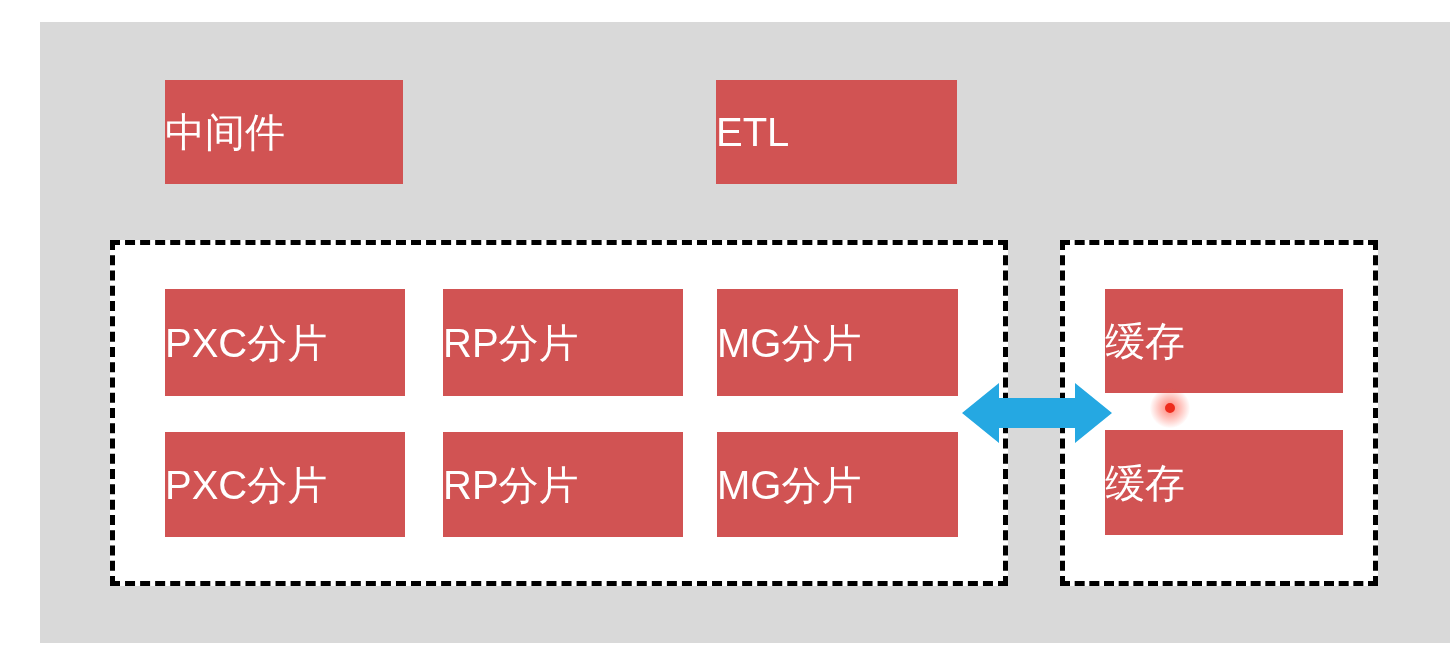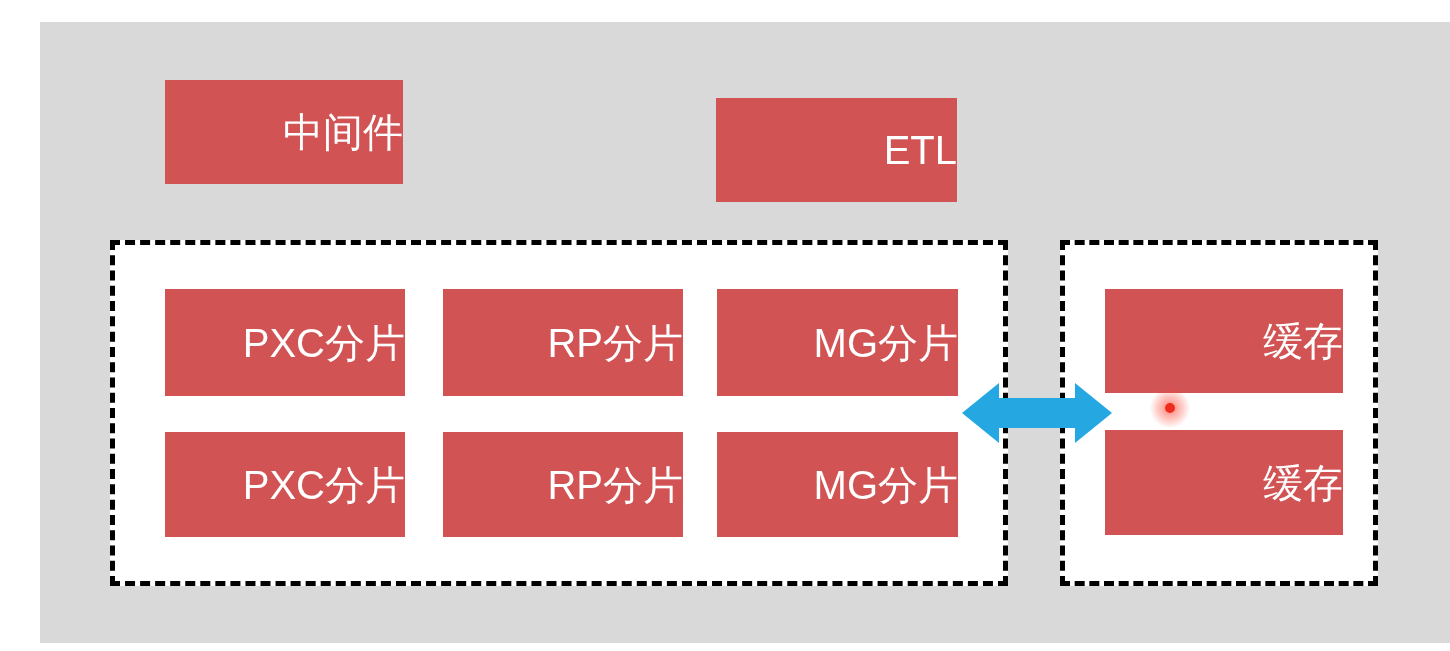--- a/index.html
+++ b/index.html
@@ -24,21 +24,21 @@
     position: absolute;
     background: #ffffff;
     border: 5px dashed #000000;
   }
   .node {
     position: absolute;
     background: #d15353;
     color: #ffffff;
     display: flex;
     align-items: center;
-    justify-content: flex-end;
+    justify-content: flex-start;
     font-size: 40px;
     line-height: 1;
     white-space: nowrap;
   }
   .node-label { display: inline-block; }
   .arrow-svg {
     position: absolute;
     left: 962px;
     top: 383px;
     width: 150px;
@@ -70,21 +70,21 @@
 </head>
 <body>
 
 <div class="page">
 
   <div class="gray-panel"></div>
 
   <div class="node" style="left:165px; top:80px; width:238px; height:104px;">
     <span class="node-label">中间件</span>
   </div>
-  <div class="node" style="left:716px; top:80px; width:241px; height:104px;margin-top:18px;">
+  <div class="node" style="left:716px; top:80px; width:241px; height:104px;">
     <span class="node-label">ETL</span>
   </div>
 
   <div class="group-box" style="left:110px; top:240px; width:898px; height:346px;"></div>
   <div class="group-box" style="left:1060px; top:240px; width:318px; height:346px;"></div>
 
   <div class="node" style="left:165px; top:289px; width:240px; height:107px;">
     <span class="node-label">PXC分片</span>
   </div>
   <div class="node" style="left:443px; top:289px; width:240px; height:107px;">

